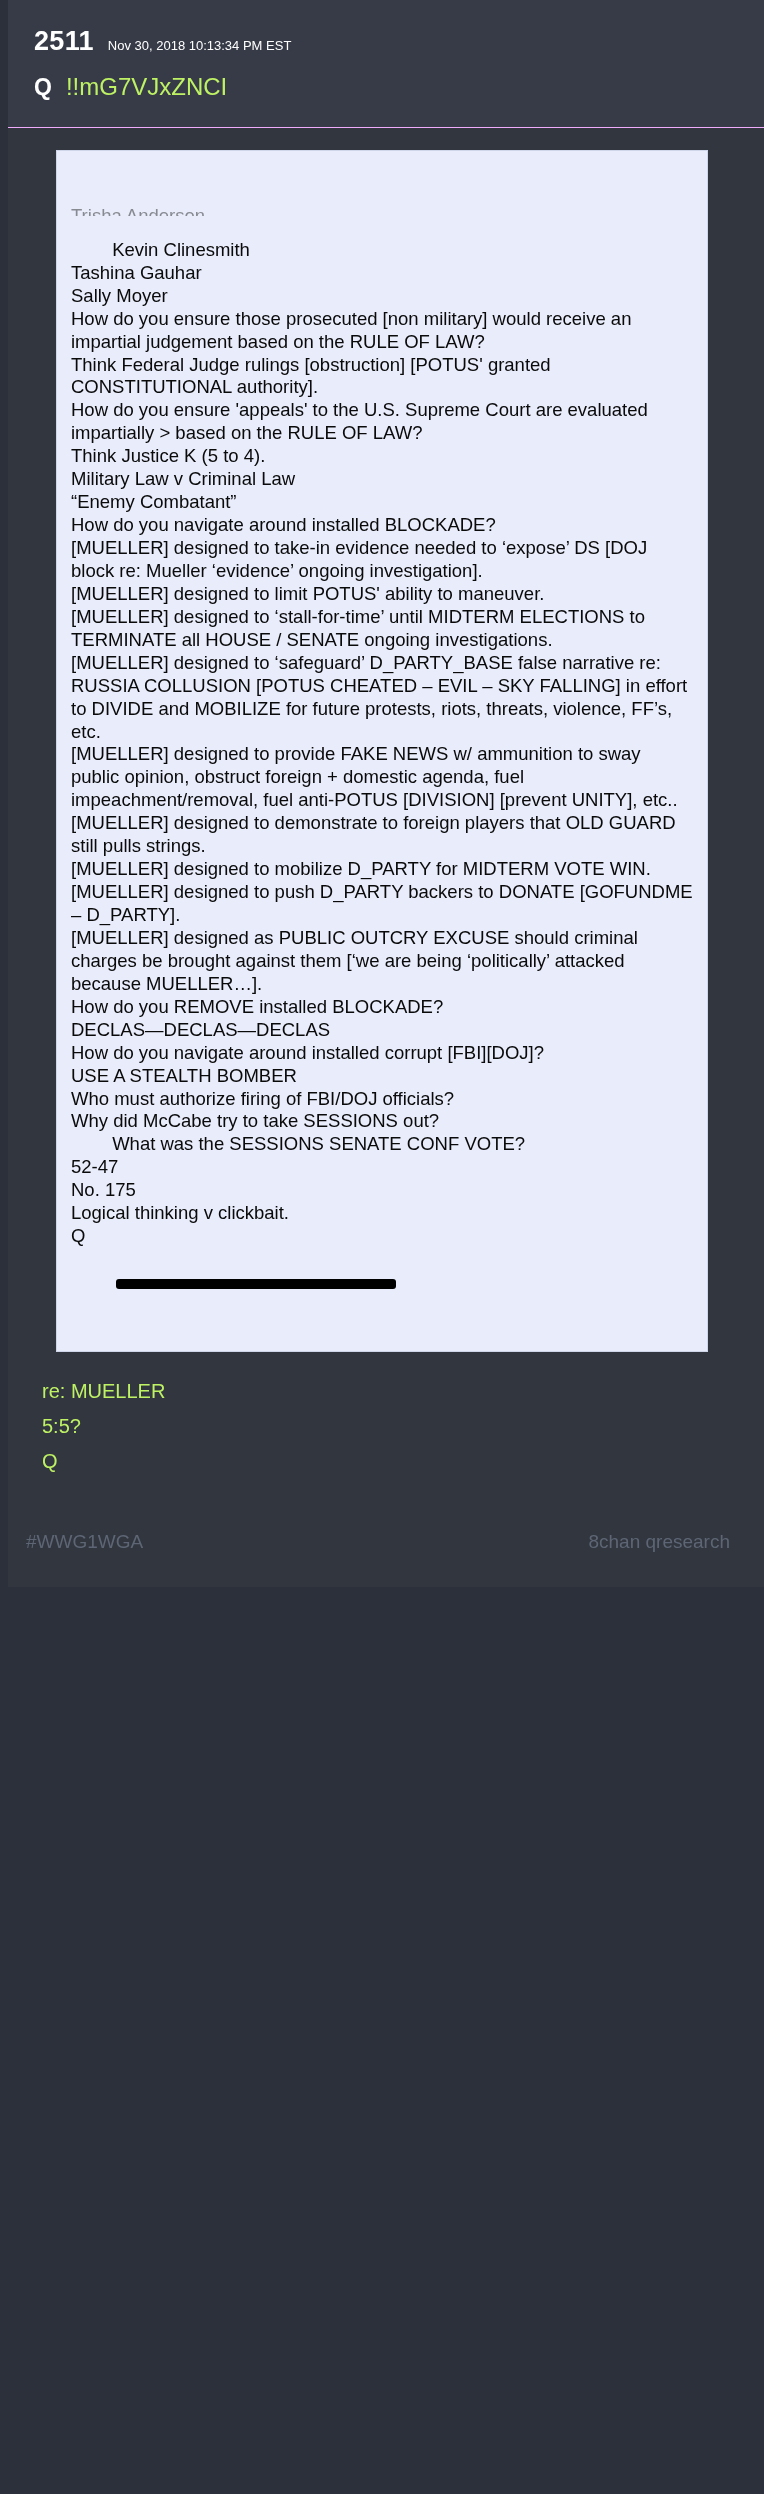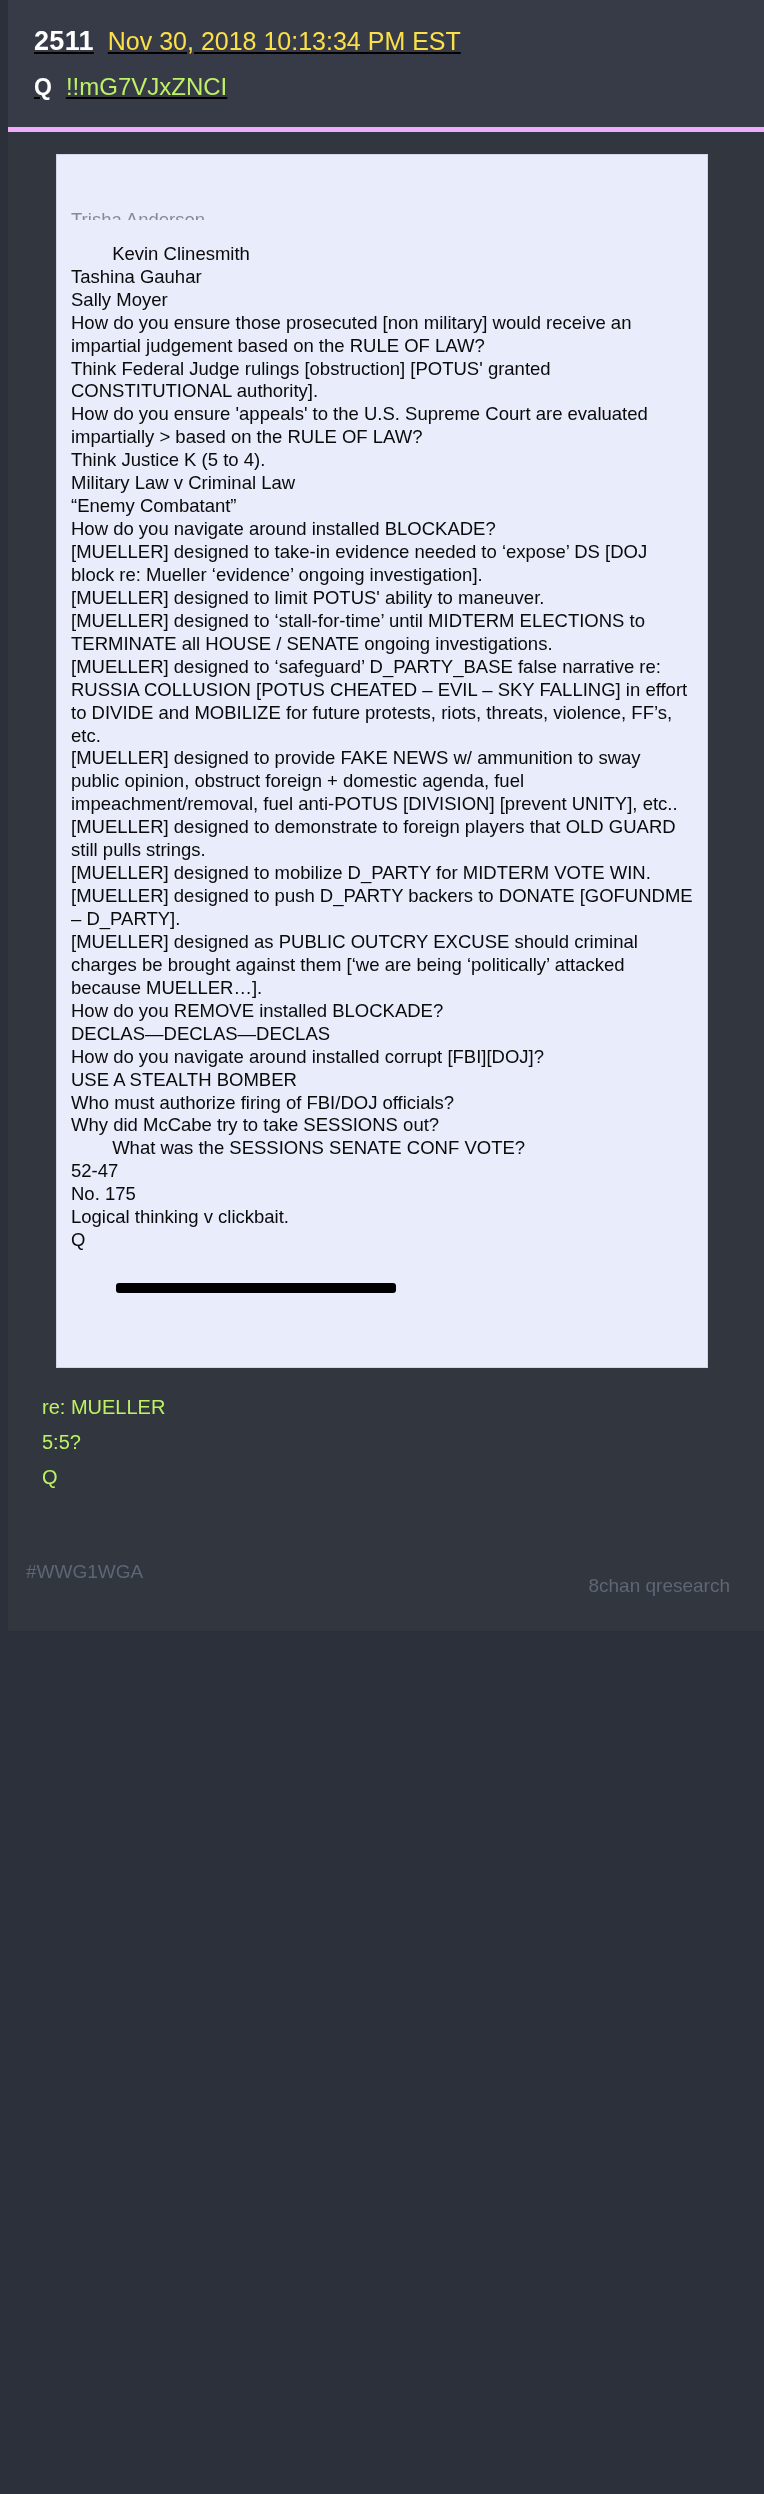--- a/index.html
+++ b/index.html
@@ -13,38 +13,37 @@
     width: 764px;
     min-height: 2494px;
     background: #2b303b;
     position: relative;
     overflow: hidden;
   }
   
   .post-header {
     background: #363b47;
     padding: 26px 34px 26px 34px;
-    border-bottom: 5px solid #f0abfc;
-    text-decoration: underline;
+    border-bottom: 1px solid #f0abfc;
   }
   .header-line-1 {
     display: flex;
     align-items: baseline;
     gap: 14px;
     margin-bottom: 16px;
   }
   .post-number {
     color: #ffffff;
     font-size: 27px;
     font-weight: bold;
     letter-spacing: 0.3px;
   }
   .post-timestamp {
-    color: #fde047;
-    font-size: 25px;
+    color: #ffffff;
+    font-size: 13px;
   }
   .header-line-2 {
     display: flex;
     align-items: baseline;
     gap: 14px;
   }
   .post-author {
     color: #ffffff;
     font-size: 23px;
     font-weight: bold;
@@ -54,21 +53,21 @@
     font-size: 24px;
   }
   
   .post-body {
     background: #31363f;
     padding: 22px 34px 0 34px;
   }
   .image-card {
     background: #e8ecfb;
     border: 1px solid #cfd6ea;
-    padding: 10px 14px 28px 14px;
+    padding: 10px 14px 16px 14px;
     width: 100%;
     max-width: 652px;
     margin: 0 auto;
     overflow: hidden;
   }
   .doc-text {
     color: #0a0a0a;
     font-size: 18.5px;
     line-height: 1.24;
     font-family: "Liberation Sans", sans-serif;
@@ -117,21 +116,20 @@
     align-items: center;
     padding: 26px 34px 34px 26px;
   }
   .footer-tag {
     color: #5e6675;
     font-size: 19px;
   }
   .footer-source {
     color: #5e6675;
     font-size: 19px;
-    margin-top: 28px;
   }
   .left-rail {
     position: absolute;
     left: 0; top: 0; bottom: 0;
     width: 8px;
     background: #2b303b;
   }
 </style>
 </head>
 <body>

